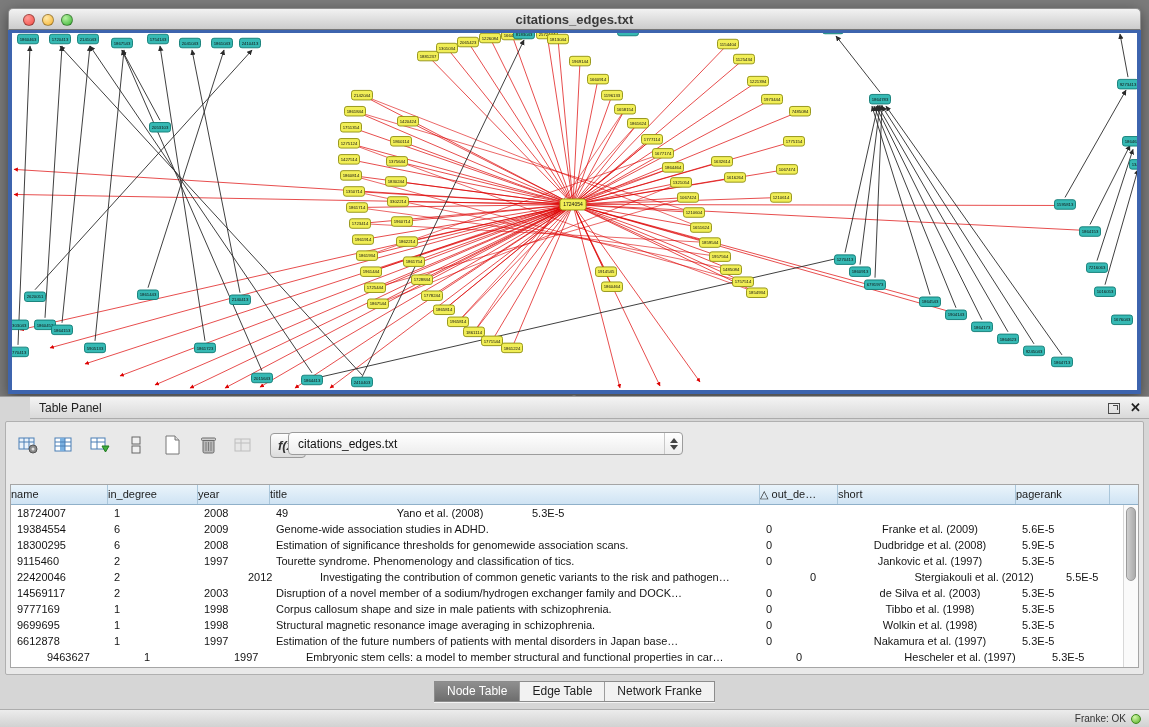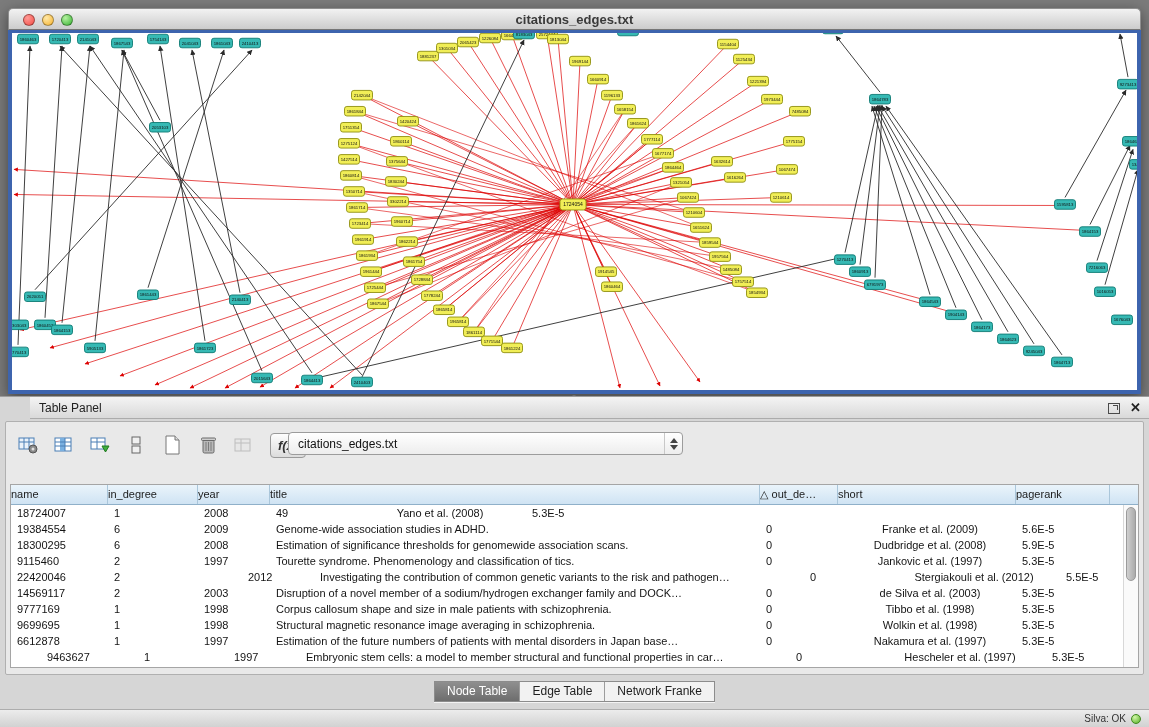--- a/index.html
+++ b/index.html
@@ -628,17 +628,17 @@
     <div class="tabs-row">
       <div class="tab-group" id="tab-group">
           <div class="tab active">Node Table</div>
           <div class="tab">Edge Table</div>
           <div class="tab">Network Franke</div>
         </div>
     </div>
   </div>
 
   <div class="statusbar">
-    <span class="mem-label">Silva: OK</span>
+    <span class="mem-label">Franke: OK</span>
     <div class="mem-dot"></div>
   </div>
 
 </div>
 
 </body></html>

